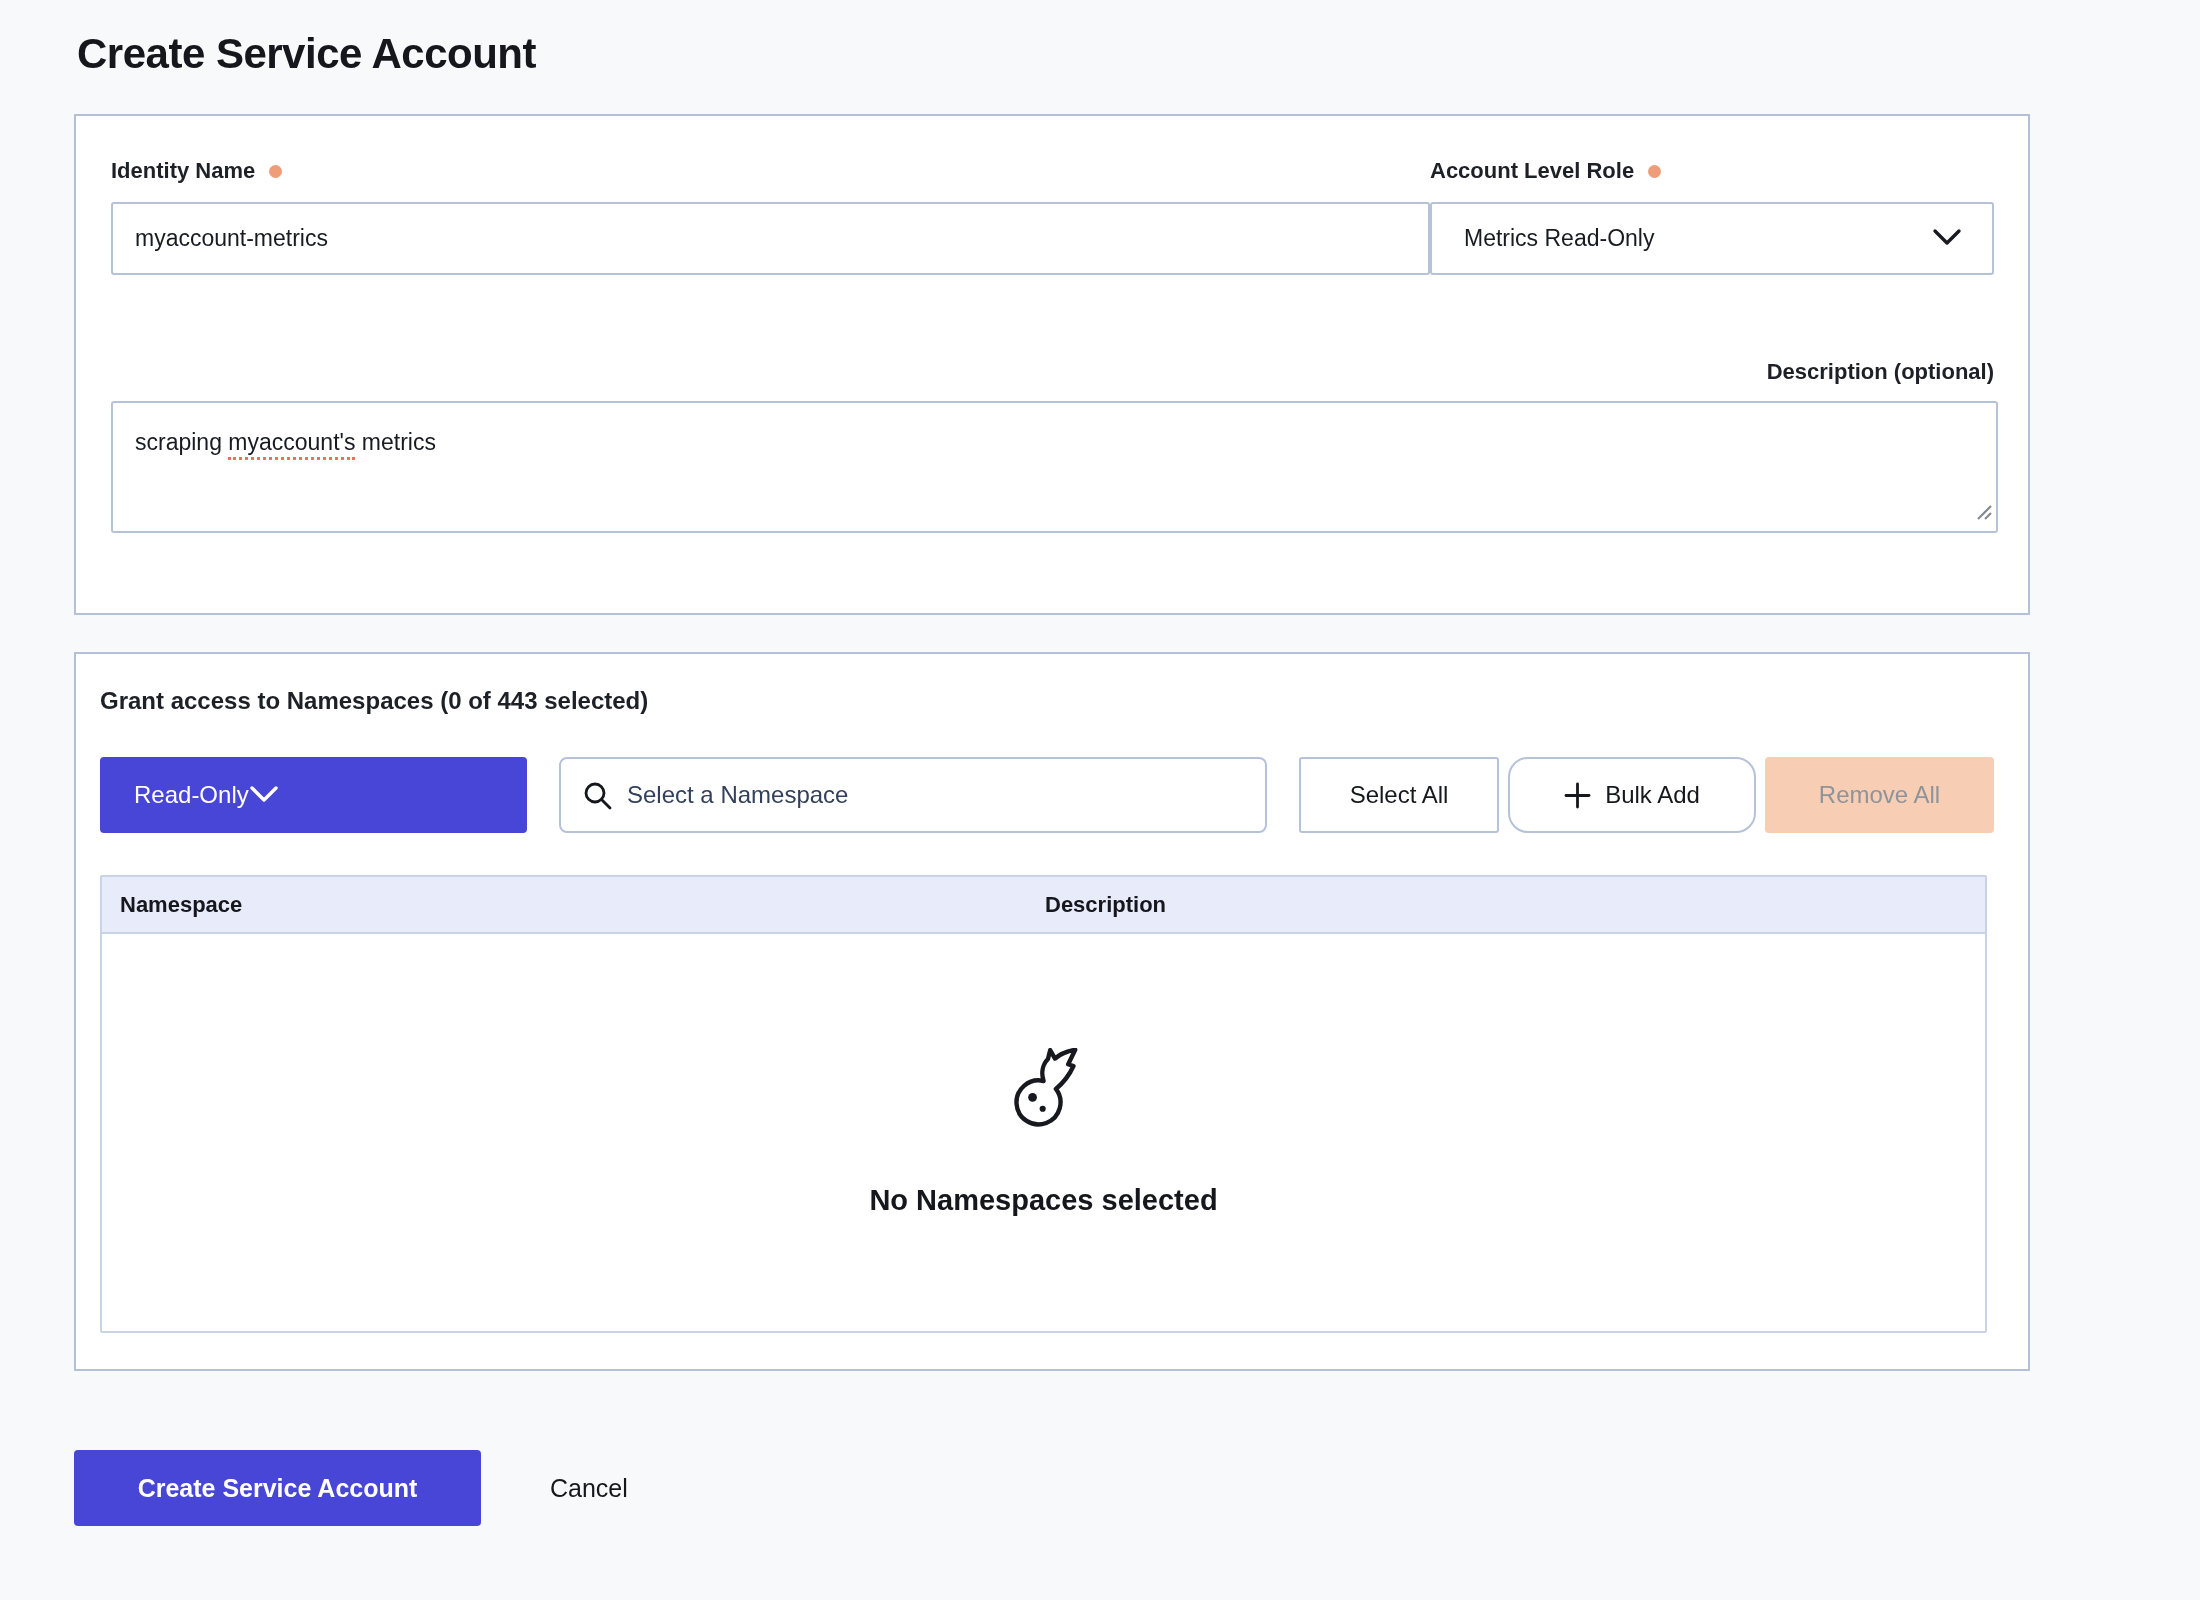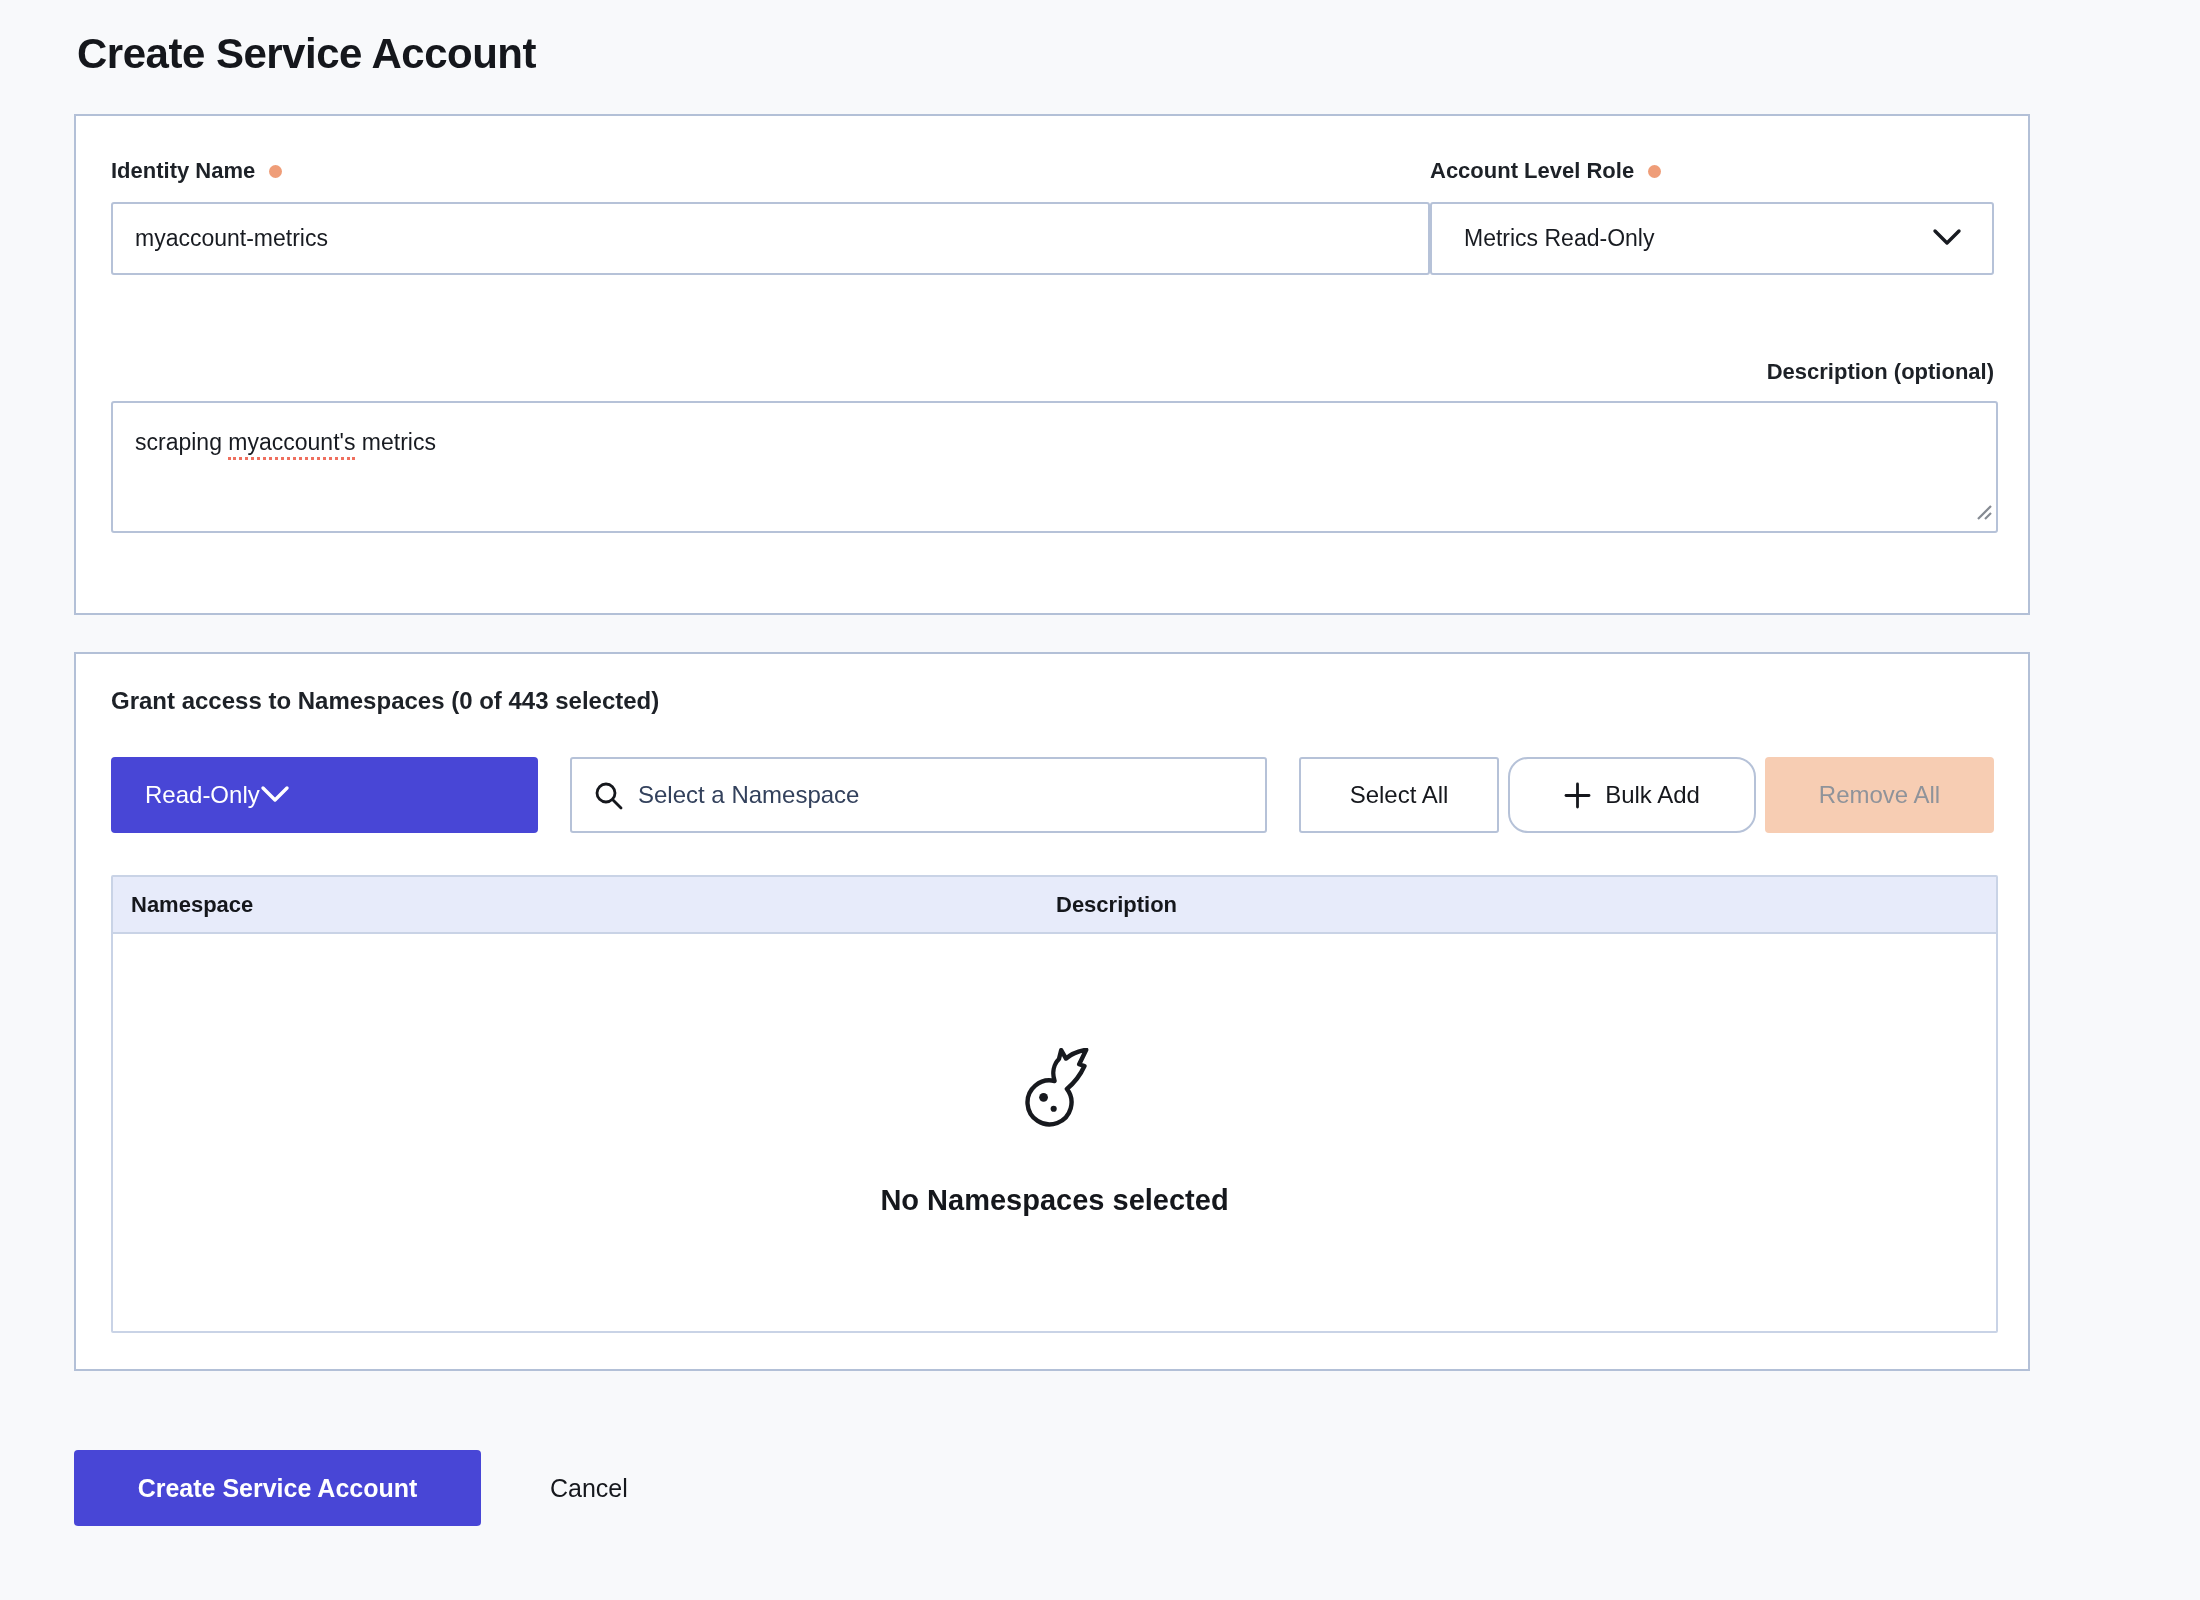--- a/index.html
+++ b/index.html
@@ -16,21 +16,21 @@
     letter-spacing: -0.5px;
     color: #15171c;
   }
   .card {
     margin-left: 74px;
     width: 1956px;
     background: #ffffff;
     border: 2px solid #b3c0d7;
   }
   .card-1 { margin-top: 36px; padding: 40px 34px 80px 35px; }
-  .card-2 { margin-top: 37px; padding: 32px 34px 36px 35px; }
+  .card-2 { margin-top: 37px; padding: 32px 34px 36px 24px; }
 
   .field-label {
     font-size: 22px;
     font-weight: 600;
     color: #1d2127;
     display: inline-flex;
     align-items: center;
     line-height: 30px;
   }
   .req-dot {
@@ -124,21 +124,21 @@
   }
   .search-wrap {
     margin-left: 32px;
     flex: 1 1 auto;
     position: relative;
   }
   .search-input {
     width: 100%;
     height: 76px;
     border: 2px solid #b6c2d8;
-    border-radius: 3px;
+    border-radius: 8px;
     background: #fff;
     font-family: "Liberation Sans", sans-serif;
     font-size: 24px;
     color: #3b82f6;
     padding: 0 20px 0 66px;
     outline: none;
   }
   .search-input::placeholder { color: #33415c; opacity: 1; }
   .search-icon {
     position: absolute;

